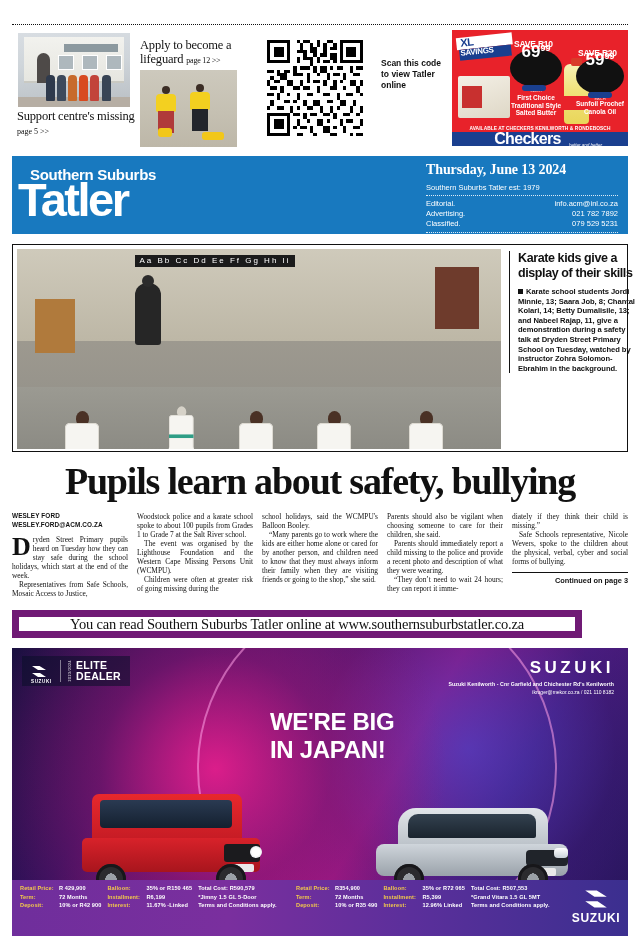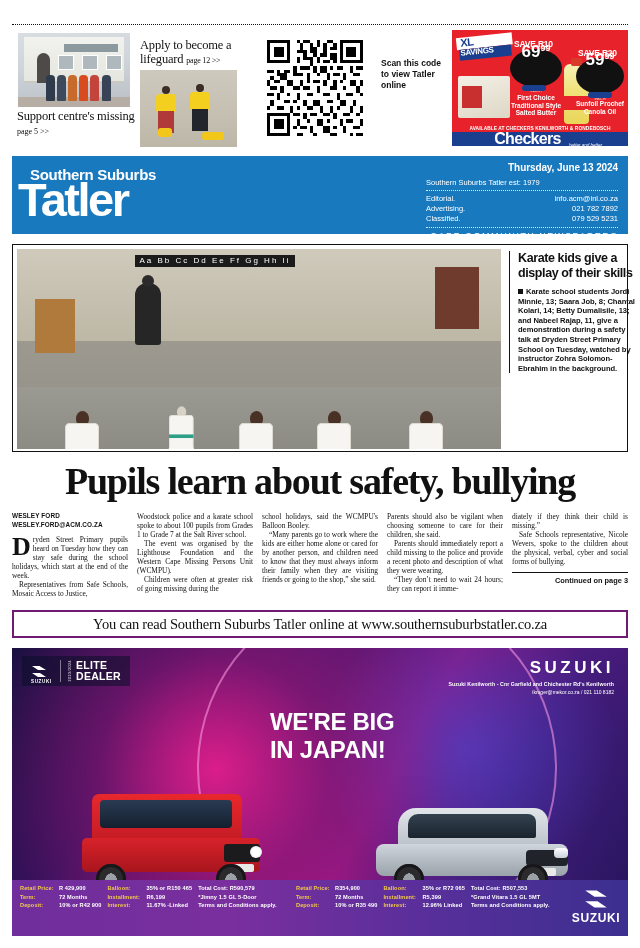--- a/index.html
+++ b/index.html
@@ -150,22 +150,22 @@
     font-family:"Liberation Sans",sans-serif; font-weight:bold; font-size:15px;
     color:#fff; letter-spacing:-.3px;
   }
   .mh-title {
     position:absolute; left:6px; top:20px;
     font-family:"Liberation Sans",sans-serif; font-weight:bold; font-size:47px;
     color:#fff; letter-spacing:-2.5px; line-height:47px;
   }
   .mh-right { position:absolute; right:10px; top:6px; width:192px; }
   .mh-date {
-    text-align:right; font-family:Liberation Sans, sans-serif; font-weight:bold;
-    font-size:10px; color:#fff; letter-spacing:-.1px;
+    text-align:left; font-family:Liberation Serif, serif; font-weight:bold;
+    font-size:14px; color:#fff; letter-spacing:-.1px;
   }
   .mh-est {
     margin-top:5px; font-family:"Liberation Sans",sans-serif; font-size:7.5px; color:#fff;
   }
   .mh-sep { margin:3px 0; border-top:1px dotted rgba(255,255,255,.85); }
   .mh-row {
     display:flex; justify-content:space-between;
     font-family:"Liberation Sans",sans-serif; font-size:7.5px; color:#fff; line-height:10px;
   }
   .mh-foot {
@@ -263,22 +263,22 @@
     font-size:26px; line-height:21px; margin:1px 2px 0 0; color:#111;
   }
   .contrule { margin:6px 0 3px 0; border-top:1.6px solid #111; }
   .contd {
     font-family:"Liberation Sans",sans-serif; font-weight:bold; font-size:7.4px;
     color:#111; text-align:right;
   }
 
   
   .promo {
-    position:absolute; left:12px; top:610px; width:616px; height:28px;
-    border:2px solid #701a75; display:flex; align-items:center; justify-content:center;
+    position:absolute; left:12px; top:610px; width:570px; height:28px;
+    border:7px solid #701a75; display:flex; align-items:center; justify-content:center;
   }
   .promo span {
     font-family:"Liberation Serif", serif; font-size:14.5px; color:#111; letter-spacing:-.2px;
   }
 
   
   .carad {
     position:absolute; left:12px; top:648px; width:616px; height:288px;
     overflow:hidden;
     background:

